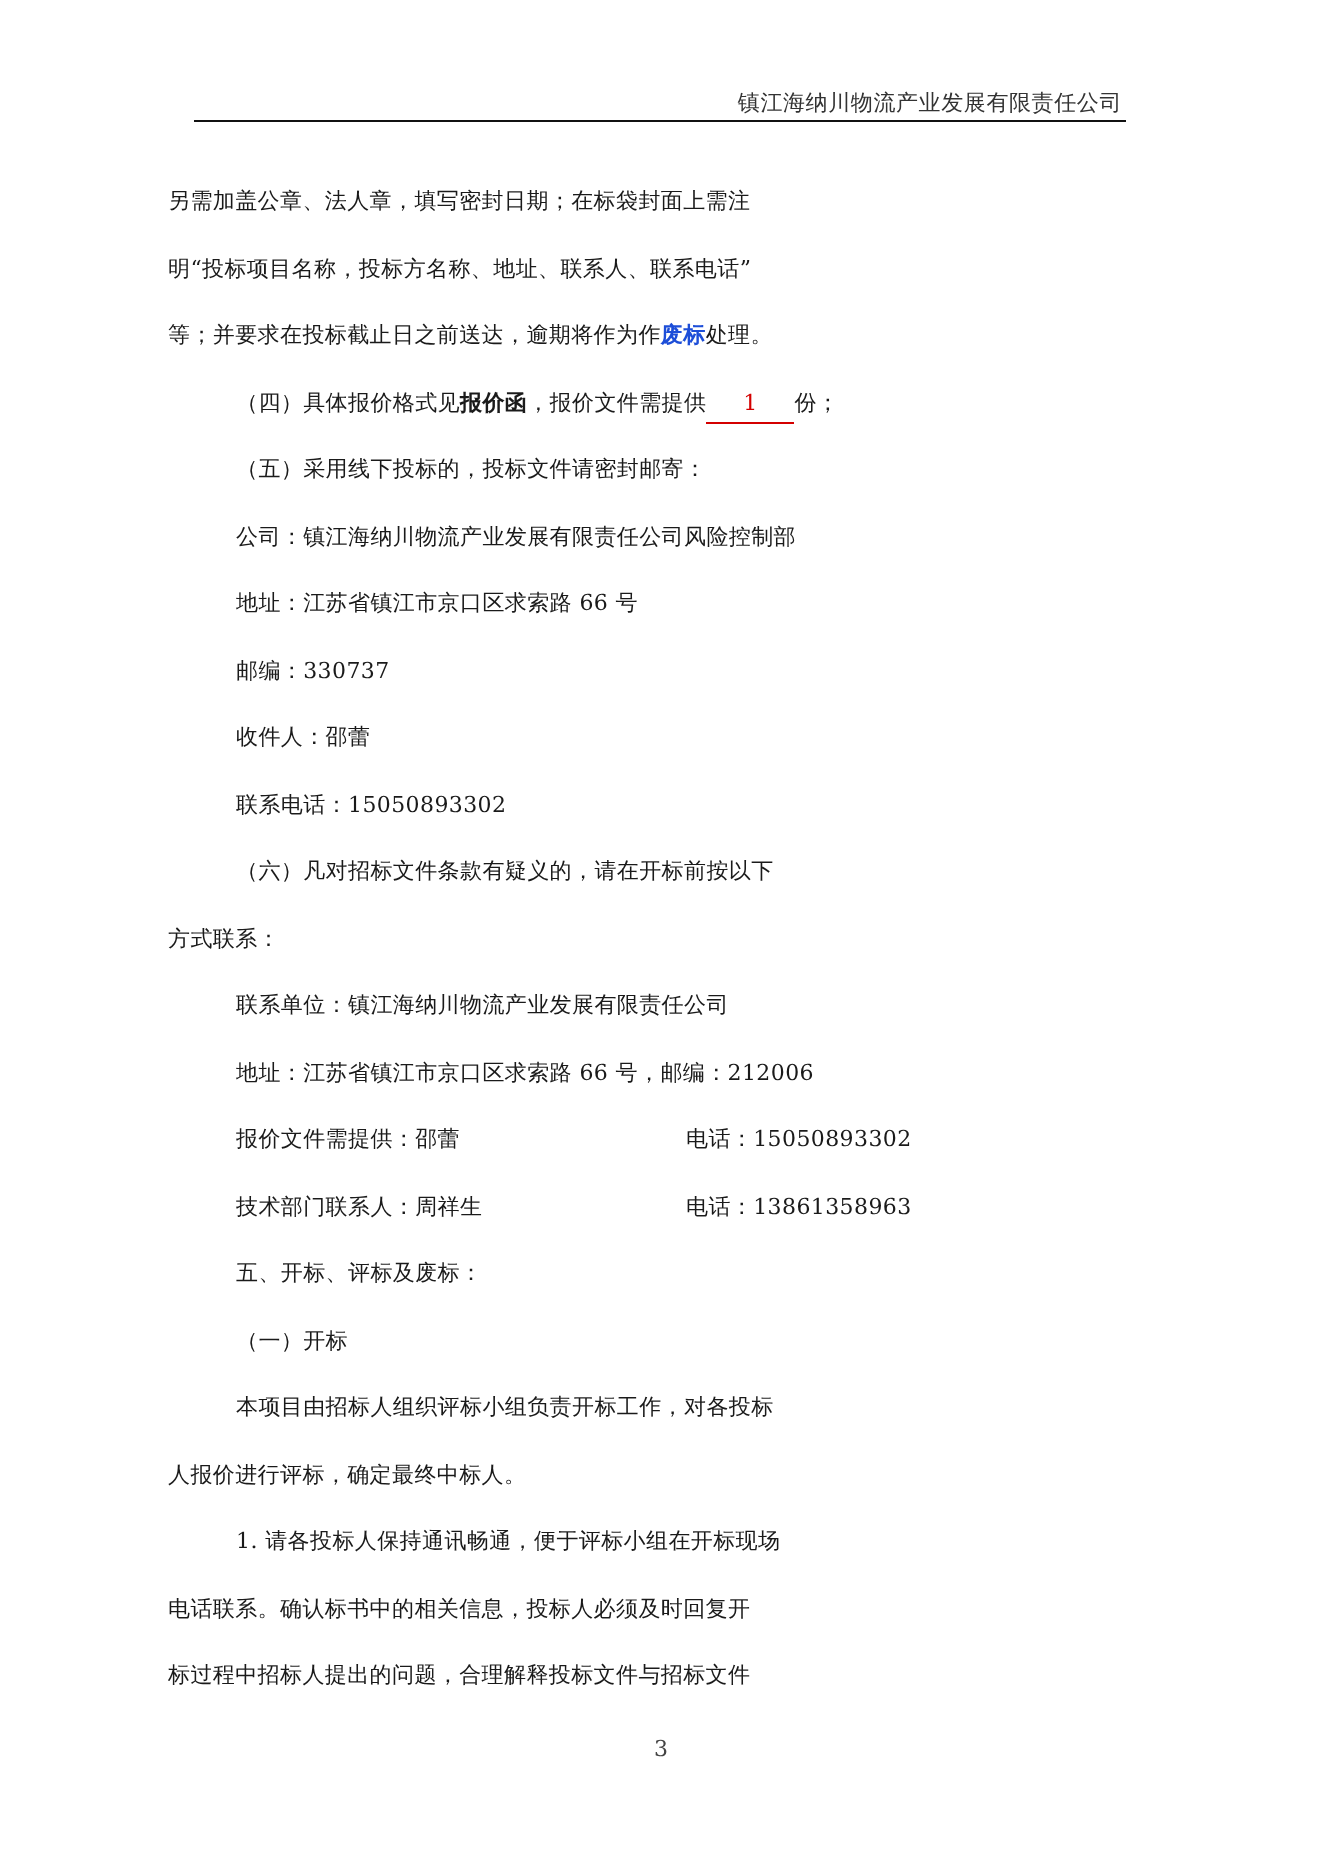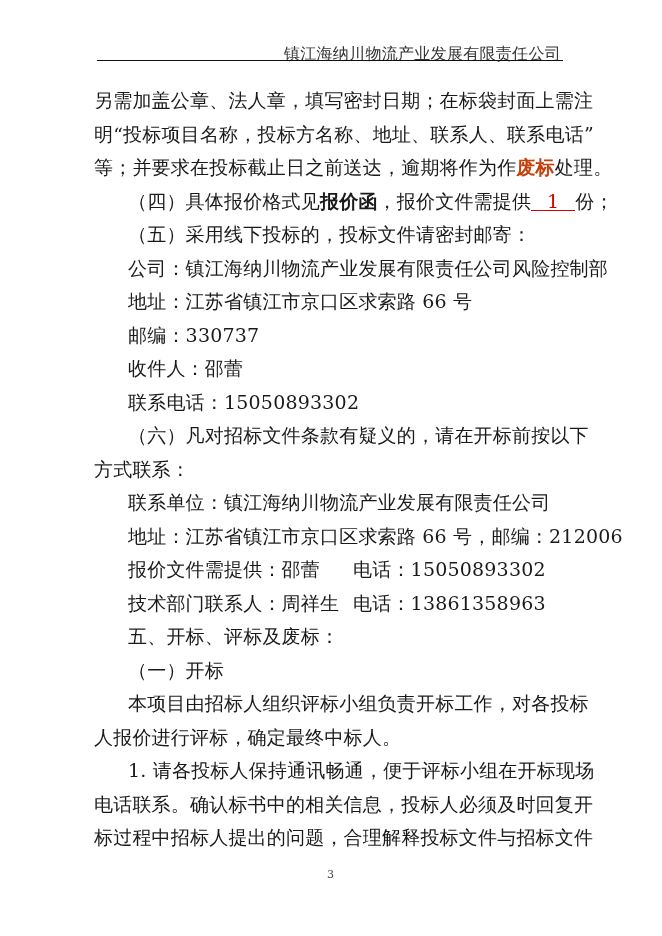--- a/index.html
+++ b/index.html
@@ -1,23 +1,23 @@
 <!DOCTYPE html>
 <html><head>
 <meta charset="utf-8">
 <style>
   html, body { margin: 0; padding: 0; background: #ffffff; }
   body { width: 662px; height: 936px; position: relative; overflow: hidden;
          font-family: "DejaVu Serif", "Liberation Serif", serif; color: #1a1a1a; }
-  .header-text { position: absolute; right: 101px; top: 44px; font-size: 16px; color: #333; letter-spacing: 0.3px; }
+  .header-text { position: absolute; right: 101px; top: 44px; font-size: 11px; color: #333; letter-spacing: 0.3px; }
   .header-rule { position: absolute; left: 97px; top: 60px; width: 466px; height: 0; border-top: 1.3px solid #111; }
-  .body-text { position: absolute; left: 94px; top: 84px; width: 466px; font-size: 19px; line-height: 33.5px; }
+  .body-text { position: absolute; left: 84px; top: 84px; width: 466px; font-size: 11px; line-height: 33.5px; }
   .line { white-space: nowrap; height: 33.5px; letter-spacing: 0.2px; }
   .indent { padding-left: 34px; }
-  .red-bold { color: #c2410c; font-weight: bold; }
+  .red-bold { color: #1d4ed8; font-weight: bold; }
   .bold { font-weight: bold; }
   .u-red { display: inline-block; min-width: 44px; text-align: center; color: #d40000; border-bottom: 1.2px solid #d40000; line-height: 18px; }
   .page-num { position: absolute; left: 327px; top: 868px; font-size: 11px; color: #444; }
 </style>
 </head>
 <body>
 
 <div class="header-text">镇江海纳川物流产业发展有限责任公司</div>
 <div class="header-rule"></div>
 

